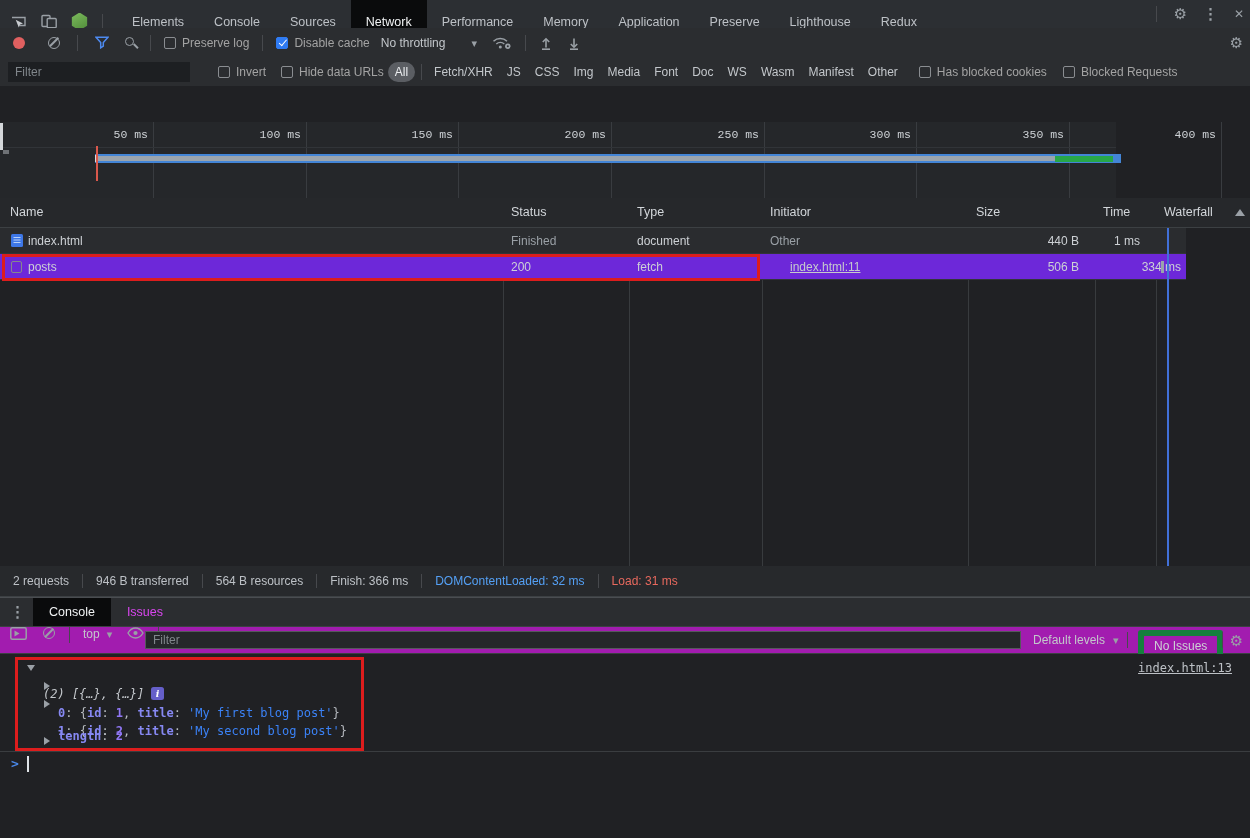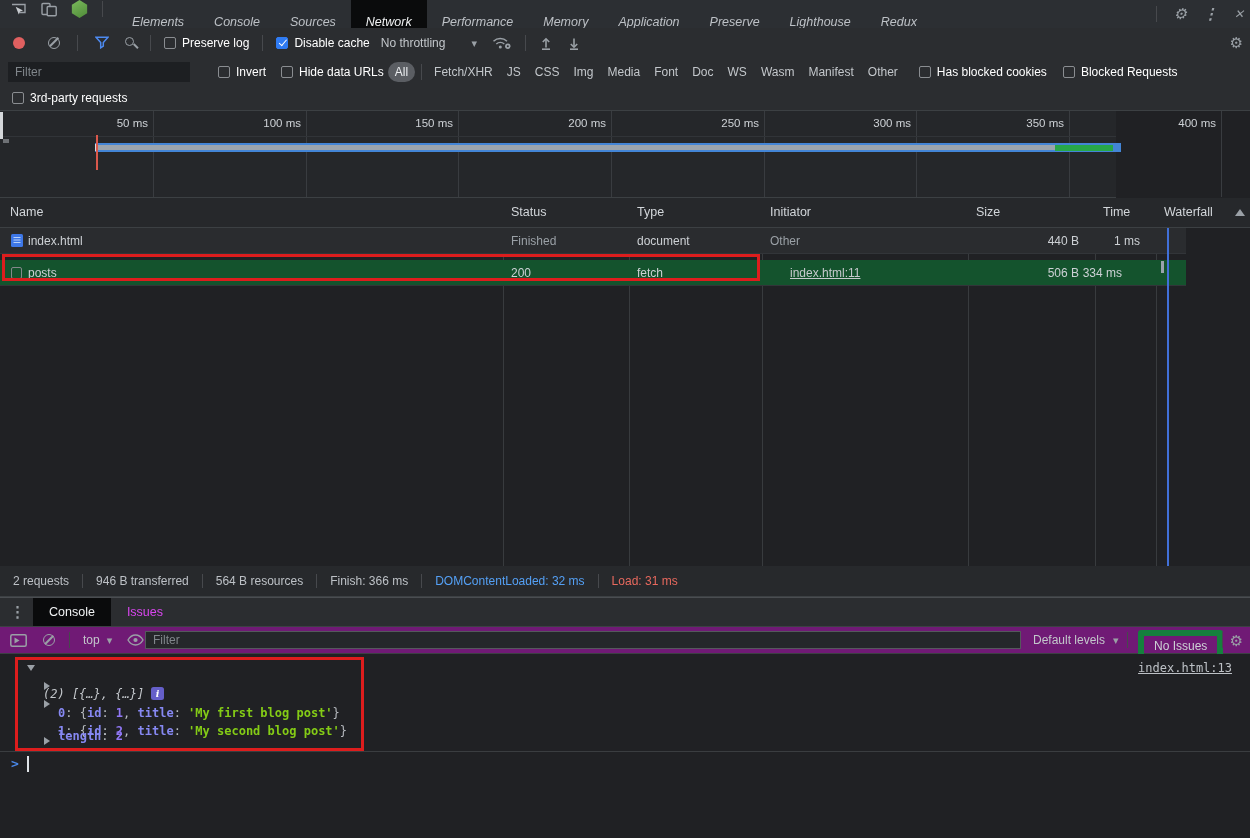--- a/index.html
+++ b/index.html
@@ -2,21 +2,21 @@
 <html><head>
 <meta charset="utf-8">
 <style>
   html,body{margin:0;padding:0;background:#000;}
   .screen{position:relative;width:1250px;height:838px;background:#202124;overflow:hidden;
           font-family:"Liberation Sans",sans-serif;font-size:12px;color:#cdd1d5;}
   .abs{position:absolute;}
   .vd{width:1px;height:16px;background:#47494d;flex:none;}
   
   .tabbar{position:absolute;left:0;top:0;width:1250px;height:44px;background:#2c2f33;
-          border-bottom:1px solid #3c4043;display:flex;align-items:flex-start;box-sizing:border-box;font-style:italic;}
+          border-bottom:1px solid #3c4043;display:flex;align-items:center;box-sizing:border-box;}
   .tabbar-icons{display:flex;align-items:center;padding-left:10px;gap:14px;}
   .hex-icon{width:17px;height:18px;background:linear-gradient(150deg,#7cbb5d,#4e8a38);
             clip-path:polygon(50% 0,95% 26%,95% 74%,50% 100%,5% 74%,5% 26%);}
   .tabs{display:flex;align-items:center;height:100%;margin-left:14px;}
   .tab{height:100%;display:flex;align-items:center;padding:0 15px;color:#bdc1c6;font-size:12.5px;cursor:default;}
   .tab.active{background:#0a0b0c;color:#f1f3f4;}
   .tabbar-right{position:absolute;right:6px;top:0;height:28px;display:flex;align-items:center;gap:16px;}
   .gear-icon::before{content:"⚙";font-size:15px;color:#9aa0a6;}
   .kebab-icon::before{content:"⋮";font-size:15px;color:#9aa0a6;font-weight:bold;}
   .close-icon::before{content:"✕";font-size:12px;color:#9aa0a6;}
@@ -25,56 +25,56 @@
               display:flex;align-items:center;padding-left:13px;box-sizing:border-box;}
   .record-icon{width:12px;height:12px;border-radius:50%;background:#e06060;margin-right:23px;}
   .block-icon{width:10px;height:10px;border:1.6px solid #9aa0a6;border-radius:50%;position:relative;margin-right:17px;}
   .block-icon::after{content:"";position:absolute;left:-1px;top:3.8px;width:12px;height:1.6px;background:#9aa0a6;transform:rotate(-45deg);}
   .search-icon{width:7px;height:7px;border:1.7px solid #9aa0a6;border-radius:50%;position:relative;margin:0 16px 3px 0;}
   .search-icon::after{content:"";position:absolute;left:6.5px;top:7.5px;width:5.5px;height:1.7px;background:#9aa0a6;transform:rotate(45deg);}
   .cb{display:inline-block;width:12px;height:12px;border:1px solid #8a8d91;border-radius:2px;box-sizing:border-box;flex:none;}
   .cb.on{background:#2f7bf3;border-color:#2f7bf3;position:relative;}
   .cb.on::after{content:"";position:absolute;left:3.4px;top:0.8px;width:3.4px;height:6.5px;
                 border:solid #fff;border-width:0 1.6px 1.6px 0;transform:rotate(40deg);}
-  .lbl{margin-left:6px;color:#ffffff;}
+  .lbl{margin-left:6px;color:#a3a3a3;}
   .caret::before{content:"▾";font-size:11px;color:#9aa0a6;}
   
   .filterrow{position:absolute;left:0;top:57px;width:1250px;height:29px;background:#2b2d30;
              display:flex;align-items:center;padding-left:8px;box-sizing:border-box;}
   .flt-input{width:168px;height:20px;background:#1d1f22;border:none;outline:none;color:#cdd1d5;
              padding:0 7px;font:12px "Liberation Sans",sans-serif;margin-right:28px;}
   .flt-input::placeholder{color:#80868b;}
   .ftype{padding:3px 7px;color:#c3c7cb;border-radius:10px;cursor:default;}
   .ftype.sel{background:#5b5e63;color:#eceef0;}
   
   .thirdparty{position:absolute;left:0;top:86px;width:1250px;height:25px;background:#2b2d30;
               display:flex;align-items:center;padding-left:12px;box-sizing:border-box;border-bottom:1px solid #3c4043;}
   
-  .overview{position:absolute;left:0;top:111px;width:1116px;height:87px;background:#25272a;
-            border-bottom:1px solid #3c4043;box-sizing:border-box;}
+  .overview{position:absolute;left:0;top:122px;width:1116px;height:87px;background:#25272a;
+            border-bottom:1px solid #3c4043;box-sizing:border-box;font-family:Liberation Mono, monospace;}
   .ov-grid{position:absolute;top:0;bottom:0;width:1px;background:#393c40;}
   .ov-tick{position:absolute;top:6px;width:143px;text-align:right;font-size:11.5px;color:#ced2d6;}
   .ov-ruleline{position:absolute;left:0;top:25px;width:100%;height:1px;background:#313438;}
   .ov-handle{position:absolute;left:0;top:1px;width:3px;height:27px;background:#d4d7da;}
   .ov-dash{position:absolute;left:3px;top:28px;width:6px;height:4px;background:#6e7175;}
   .ov-bar{position:absolute;left:95px;top:32px;width:1026px;height:9px;background:#4385d6;}
   .ov-bar-start{position:absolute;left:0;top:1px;width:2px;height:7px;background:#d8dbde;}
   .ov-bar-gray{position:absolute;left:3px;top:2px;width:957px;height:5px;background:#9ba4ad;}
   .ov-bar-green{position:absolute;left:960px;top:1.5px;width:58px;height:6px;background:#27a749;}
   .ov-redline{position:absolute;left:96px;top:24px;width:2px;height:35px;background:#d9584c;}
   
   .nettable{position:absolute;left:0;top:198px;width:1250px;height:368px;background:#202124;}
   .colline{position:absolute;top:0;height:368px;width:1px;background:#383b3e;}
   .thead{position:absolute;left:0;top:0;width:1250px;height:30px;background:#26282b;border-bottom:1px solid #3c4043;box-sizing:border-box;}
   .th{position:absolute;top:7px;color:#d2d6da;font-size:12.5px;}
   .sort-up{position:absolute;right:5px;top:11px;width:0;height:0;border-left:5px solid transparent;
            border-right:5px solid transparent;border-bottom:7px solid #9aa0a6;}
   .trow{position:absolute;left:0;width:1186px;height:26px;}
   .trow.r1{top:30px;background:#2a2c2f;border-bottom:1px solid #323539;box-sizing:border-box;}
-  .trow.r2{top:56px;background:#14532d;border-bottom:1px solid #323539;box-sizing:border-box;margin-top:6px;}
+  .trow.r2{top:56px;background:#6d28d9;border-bottom:1px solid #323539;box-sizing:border-box;}
   .td{position:absolute;top:6px;}
   .td.num{text-align:right;}
   .dim{color:#9aa0a6;}
   .init-link{color:#c6cacd;text-decoration:underline;cursor:pointer;}
   .doc-icon{position:absolute;left:11px;top:6px;}
   .fetch-icon{position:absolute;left:11px;top:7px;width:11px;height:12px;border:1.5px solid #85888c;border-radius:2px;box-sizing:border-box;}
   .wf-line{position:absolute;left:1167px;top:30px;width:2px;height:338px;background:#4170d8;}
   .wf-tick{position:absolute;left:1161px;top:63px;width:3px;height:12px;background:#9aa3ad;}
   
   .redbox{position:absolute;border:3px solid #dd1d1d;box-sizing:border-box;z-index:30;pointer-events:none;}
@@ -86,36 +86,36 @@
   .sum-item{padding:0 13px;border-right:1px solid #47494d;line-height:14px;}
   .sum-item:last-child{border-right:none;}
   .sum-dcl{color:#54a0f5;}
   .sum-load{color:#e8695e;}
   
   .drawer-tabs{position:absolute;left:0;top:597px;width:1250px;height:30px;background:#2b2d30;
                border-top:1px solid #4a4d51;border-bottom:1px solid #3c4043;box-sizing:border-box;
                display:flex;align-items:center;}
   .dtab{height:100%;display:flex;align-items:center;padding:0 16px;color:#d946ef;font-size:12.5px;}
   .dtab.active{background:#0a0b0c;color:#f1f3f4;}
-  .ctoolbar{position:absolute;left:0;top:627px;width:1250px;height:27px;background:#701a75;
-            border-bottom:1px solid #3c4043;box-sizing:border-box;display:flex;align-items:center;padding-left:10px;}
+  .ctoolbar{position:absolute;left:0;top:627px;width:1250px;height:27px;background:#a21caf;
+            border-bottom:1px solid #3c4043;box-sizing:border-box;display:flex;padding-left:10px;}
   .cflt{position:absolute;left:145px;top:4px;width:876px;height:18px;background:#25272a;border:1px solid #55585c;
         color:#cdd1d5;padding:0 7px;font:12px "Liberation Sans",sans-serif;outline:none;box-sizing:border-box;}
   .cflt::placeholder{color:#80868b;}
   .noissues{position:absolute;left:1138px;top:3px;height:19px;padding:0 10px;border:6px solid #15803d;border-radius:3px;
             display:flex;align-items:center;color:#cdd1d5;background:transparent;}
   
   .cmsgs{position:absolute;left:0;top:654px;width:1250px;height:98px;background:#202124;border-bottom:1px solid #3a3d40;box-sizing:border-box;}
   .cline{position:absolute;left:0;width:1250px;height:18px;font:12px "DejaVu Sans Mono",monospace;white-space:pre;}
   .tri-down{position:absolute;width:0;height:0;border-left:4.5px solid transparent;border-right:4.5px solid transparent;border-top:6px solid #9aa0a6;top:6px;}
   .tri-right{position:absolute;width:0;height:0;border-top:4.5px solid transparent;border-bottom:4.5px solid transparent;border-left:6px solid #9aa0a6;top:4px;}
   .csum{color:#c5c9cd;font-style:italic;}
   .ck{color:#8688f2;font-weight:bold;}
   .cn{color:#9077f5;font-weight:bold;}
-  .cs{color:#84cc16;font-weight:bold;}
+  .cs{color:#3b82f6;font-weight:normal;}
   .cp{color:#b6babf;}
   .cg{color:#9aa0a6;}
   .cv{color:#d5d9dd;font-weight:bold;}
   .info-badge{display:inline-block;width:13px;height:13px;background:#655fc9;border-radius:2.5px;color:#fff;
               font:italic bold 9.5px "DejaVu Serif",serif;text-align:center;line-height:13px;vertical-align:1px;margin-left:7px;}
   .srclink{position:absolute;right:18px;top:2px;color:#bdc1c6;text-decoration:underline;font:12px "DejaVu Sans Mono",monospace;}
   .cprompt{position:absolute;left:0;top:752px;width:1250px;height:26px;background:#202124;}
   .prompt-chevron{position:absolute;left:11px;top:4px;color:#4a88e8;font:bold 13px "DejaVu Sans Mono",monospace;}
   .prompt-chevron::before{content:">";}
   .cursor{position:absolute;left:27px;top:4px;width:1.5px;height:16px;background:#dfe3e7;}
@@ -213,24 +213,20 @@
     <span class="ftype">WS</span>
     <span class="ftype">Wasm</span>
     <span class="ftype">Manifest</span>
     <span class="ftype" style="margin-right:14px">Other</span>
     <span class="cb"></span>
     <span class="lbl" style="margin-right:16px">Has blocked cookies</span>
     <span class="cb"></span>
     <span class="lbl">Blocked Requests</span>
   </div>
 
-  <div class="thirdparty">
-    <span class="cb"></span>
-    <span class="lbl">3rd-party requests</span>
-  </div>
 
   <div class="overview">
     <div class="ov-grid" style="left:153px"></div>
     <div class="ov-grid" style="left:306px"></div>
     <div class="ov-grid" style="left:458px"></div>
     <div class="ov-grid" style="left:611px"></div>
     <div class="ov-grid" style="left:764px"></div>
     <div class="ov-grid" style="left:916px"></div>
     <div class="ov-grid" style="left:1069px"></div>
     <div class="ov-grid" style="left:1221px"></div>
@@ -285,21 +281,21 @@
       <div class="td num" style="left:1095px;width:53px;padding-right:8px;box-sizing:border-box">1 ms</div>
     </div>
 
     <div class="trow r2">
       <div class="fetch-icon"></div>
       <div class="td" style="left:28px">posts</div>
       <div class="td" style="left:511px">200</div>
       <div class="td" style="left:637px">fetch</div>
       <div class="td" style="left:790px"><span class="init-link">index.html:11</span></div>
       <div class="td num" style="left:968px;width:119px;padding-right:8px;box-sizing:border-box">506 B</div>
-      <div class="td num" style="left:1077px;width:53px;padding-right:8px;box-sizing:border-box">334 ms</div>
+      <div class="td num" style="left:1136px;width:53px;padding-right:8px;box-sizing:border-box">334 ms</div>
     </div>
 
     <div class="wf-line"></div>
     <div class="wf-tick"></div>
   </div>
 
   <div class="summary">
     <div class="sum-item">2 requests</div>
     <div class="sum-item">946 B transferred</div>
     <div class="sum-item">564 B resources</div>

